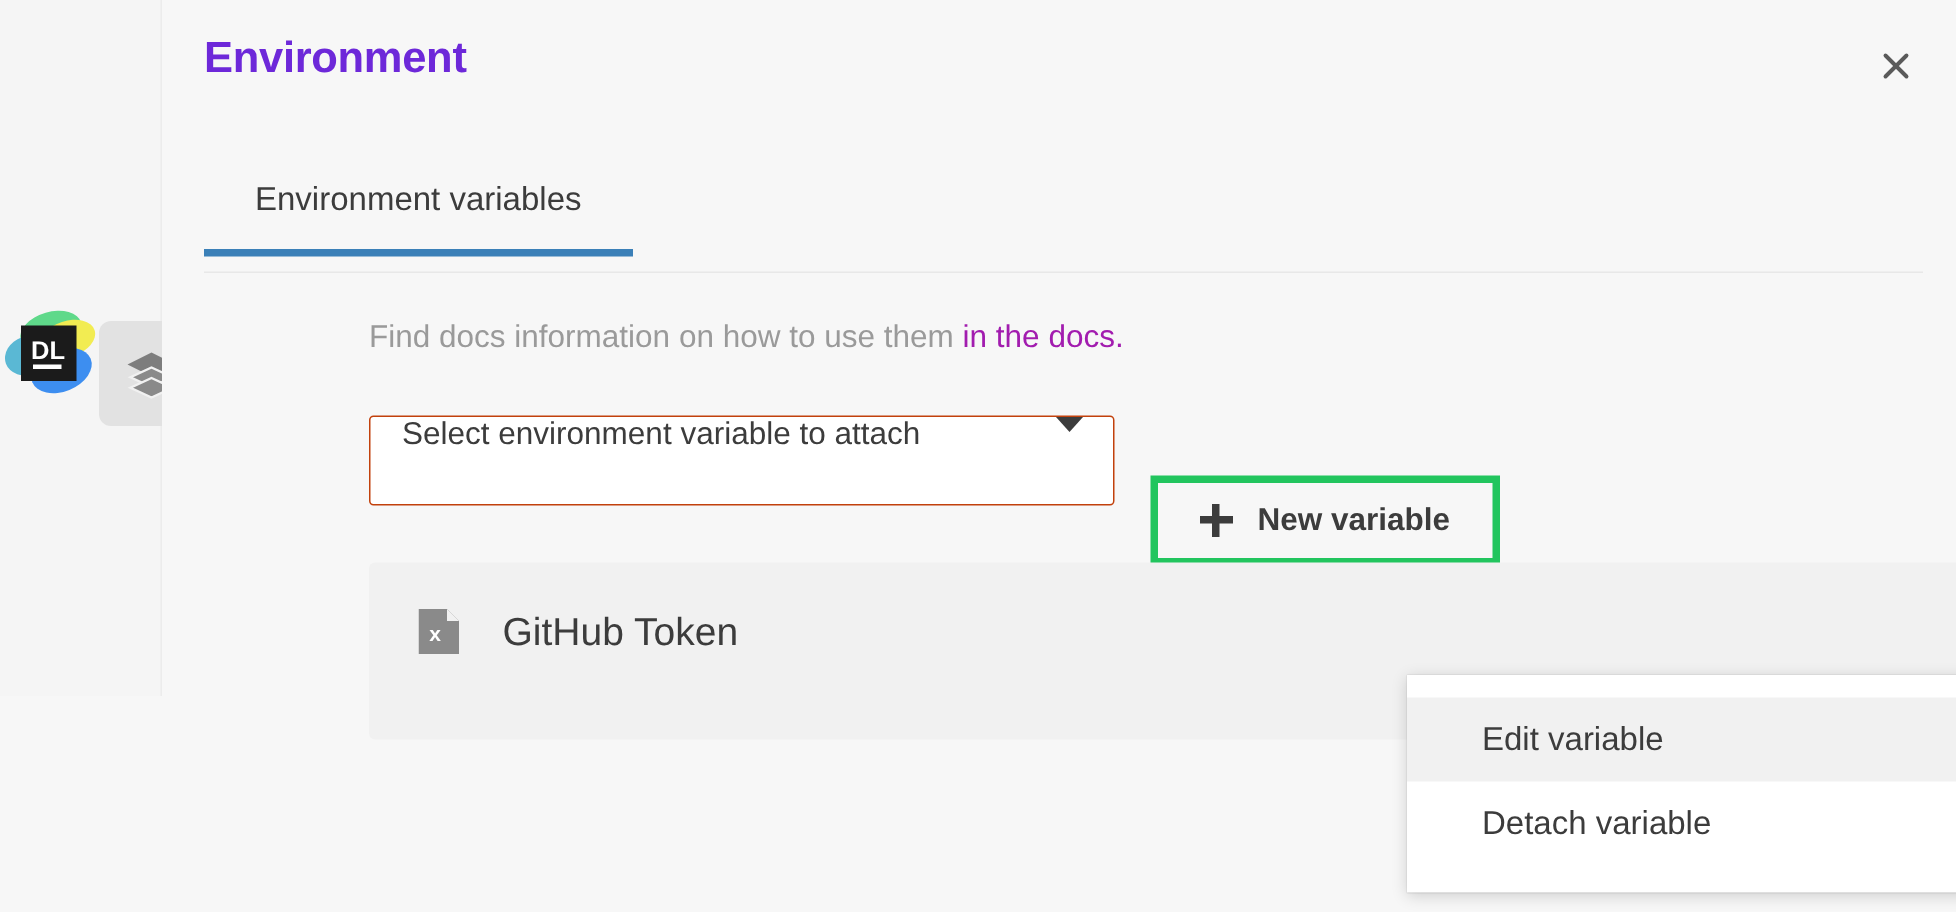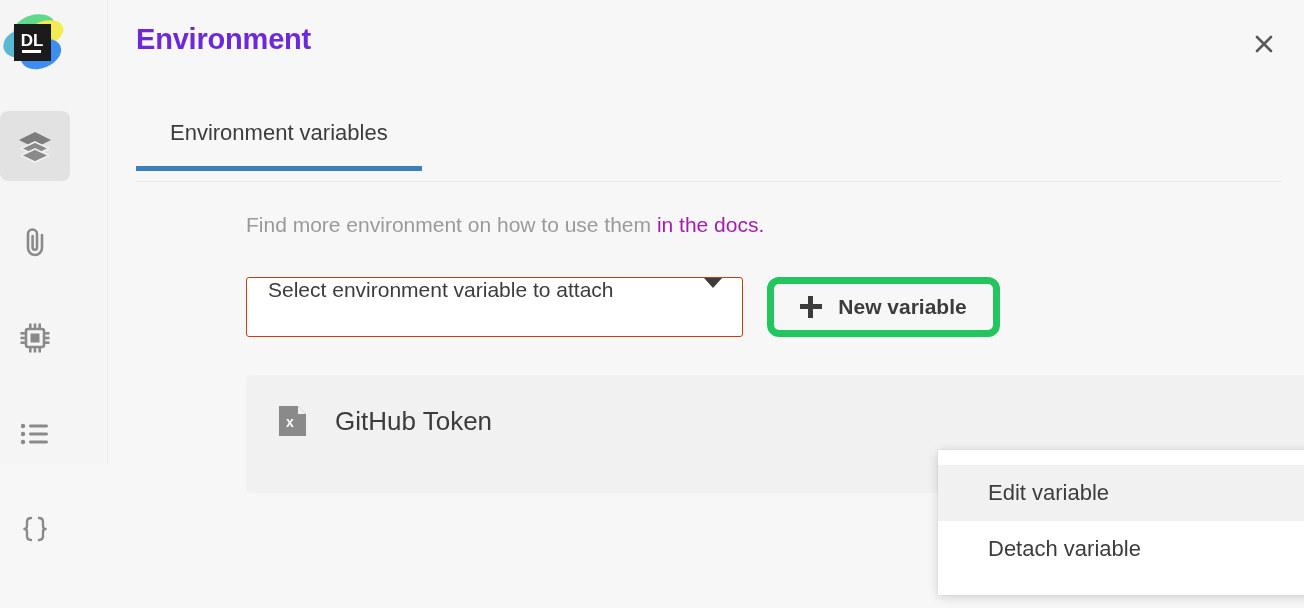--- a/index.html
+++ b/index.html
@@ -19,21 +19,22 @@
 
   
   #sidebar {
     position: absolute;
     left: 0; top: 0;
     width: 108px;
     height: 464px;
     background: #f5f5f5;
     border-right: 1px solid #ececec;
     display: flex;
-    flex-direction: column;
+    flex-direction: row;
+    align-items: center;
   }
 
   #app-logo {
     width: 68px;
     height: 68px;
     margin-top: 10px;
     margin-left: -2px;
     position: relative;
     flex: none;
   }
@@ -161,28 +162,29 @@
     border-right: 9px solid transparent;
     border-top: 10px solid #3c3c3c;
     margin-left: 8px;
     flex: none;
   }
 
   #new-variable-button {
     min-width: 233px;
     height: 60px;
     background: #f7f7f7;
-    border: 7px solid #22c55e;
-    border-radius: 12px;
+    border: 5px solid #22c55e;
+    border-radius: 0;
     display: flex;
     align-items: center;
     justify-content: center;
     gap: 16px;
     padding: 0 24px;
     cursor: pointer;
+    margin-top: 40px;
   }
   #plus-icon {
     position: relative;
     width: 22px; height: 22px;
     flex: none;
   }
   #plus-icon::before, #plus-icon::after {
     content: "";
     position: absolute;
     background: #3c3c3c;
@@ -340,21 +342,21 @@
         <line x1="19" y1="5" x2="5" y2="19"></line>
       </svg>
     </span>
   </div>
 
   <div id="tabs">
     <div class="tab active">Environment variables</div>
   </div>
 
   <div id="docs-line">
-    <span>Find more environment on how to use them</span>
+    <span>Find docs information on how to use them</span>
     <a id="docs-link" href="#">in the docs.</a>
   </div>
 
   <div id="controls">
 
     <div id="variable-select">
       <span id="variable-select-label">Select environment variable to attach</span>
       <span class="caret"></span>
     </div>
 

